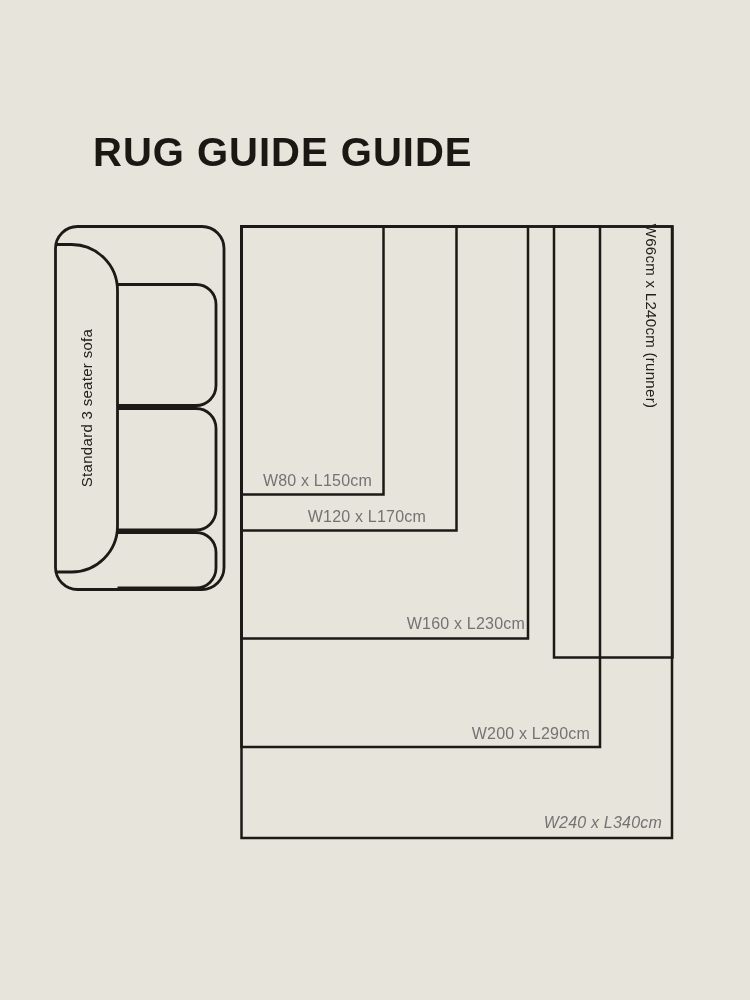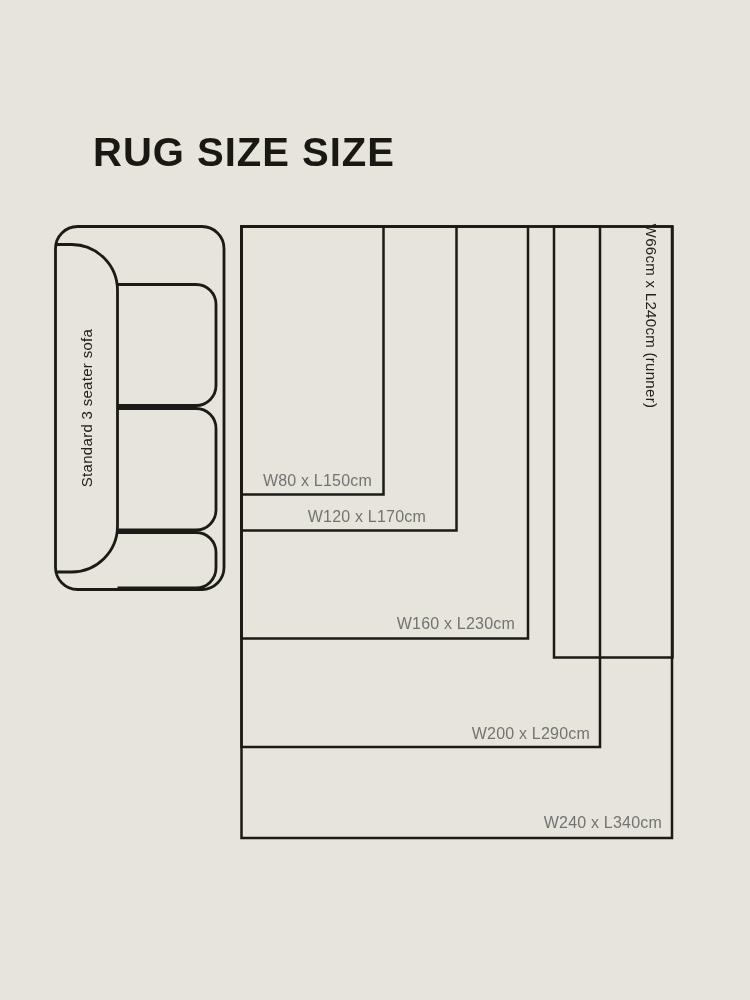--- a/index.html
+++ b/index.html
@@ -20,43 +20,43 @@
   svg.diagram path, svg.diagram rect{fill:none;stroke:#1b1a16;}
   .sofa-stroke{stroke-width:2.8px;}
   .rug-stroke{stroke-width:2.5px;}
   .rug-label{
     position:absolute;
     font-size:16px;line-height:16px;color:#737373;
     white-space:nowrap;letter-spacing:0.2px;
   }
   .rug-label.l1{right:378px;top:473px;}
   .rug-label.l2{right:324px;top:509px;}
-  .rug-label.l3{right:235px;top:616px;}
+  .rug-label.l3{right:225px;top:616px;}
   .rug-label.l4{right:160px;top:726px;margin-left:40px;}
-  .rug-label.l5{right:88px;top:815px;}
+  .rug-label.l5{right:88px;top:815px;font-style:italic;}
   .vertical-label{
     position:absolute;
     font-size:15px;line-height:15px;color:#22211d;
     white-space:nowrap;letter-spacing:0.3px;
   }
   .sofa-label{
     left:86px;top:408px;
     transform:translate(-50%,-50%) rotate(-90deg);
   }
   .runner-label{
     left:651px;top:316px;
     transform:translate(-50%,-50%) rotate(90deg);
   }
 </style>
 </head>
 <body>
 
 <div class="canvas">
 
-  <div class="title">RUG SIZE SIZE</div>
+  <div class="title">RUG GUIDE GUIDE</div>
 
   <svg class="diagram" width="750" height="1000" viewBox="0 0 750 1000">
 
     <g>
       <rect class="sofa-stroke" x="55.5" y="226.5" width="168.5" height="363" rx="22"></rect>
       <path class="sofa-stroke" d="M 55.5,244.5 H 71 A 46 46 0 0 1 117.5,290.5 V 526 A 46 46 0 0 1 71,572 H 55.5"></path>
       <path class="sofa-stroke" d="M 117.5,284.5 H 196 A 20 20 0 0 1 216,304.5 V 385.5 A 20 20 0 0 1 196,405.5 H 117.5"></path>
       <path class="sofa-stroke" d="M 117.5,408.5 H 196 A 20 20 0 0 1 216,428.5 V 510 A 20 20 0 0 1 196,530 H 117.5"></path>
       <path class="sofa-stroke" d="M 117.5,532.5 H 196 A 20 20 0 0 1 216,552.5 V 568 A 20 20 0 0 1 196,588 H 117.5"></path>
     </g>

